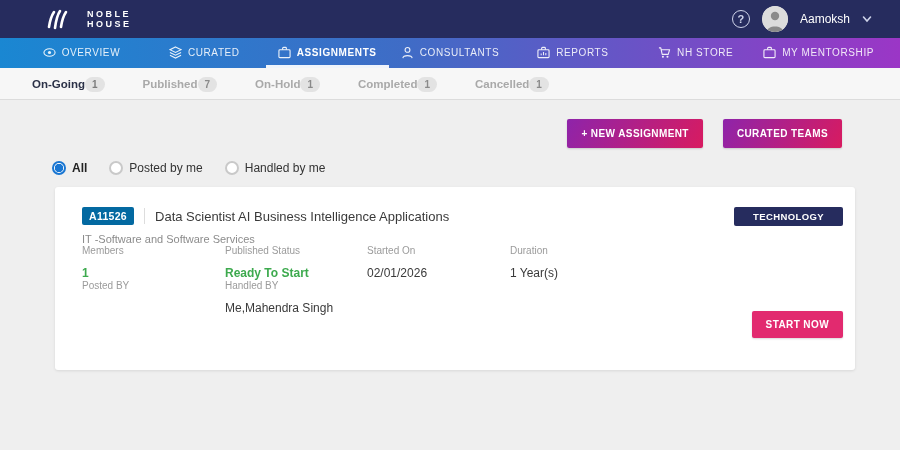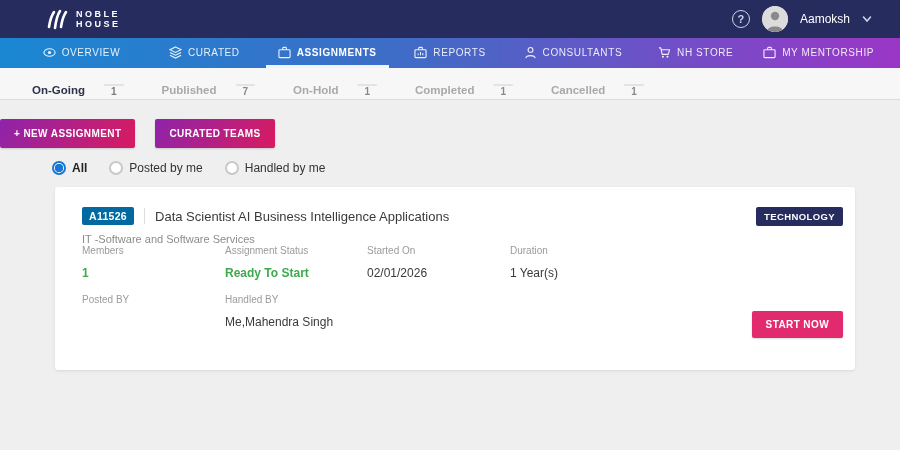--- a/index.html
+++ b/index.html
@@ -9,21 +9,21 @@
     background: #ffffff;
     overflow: hidden;
   }
   .app { width: 900px; height: 450px; display: flex; flex-direction: column; background:#efefef; }
 
   
   .topbar {
     height: 38px; background: #262c5e; display: flex; align-items: center;
     padding: 0 28px 0 45px; flex-shrink: 0;
   }
-  .logo { display: flex; align-items: center; gap: 5px; }
+  .logo { display: flex; align-items: center; gap: 16px; }
   .logo-mark { width: 26px; height: 24px; }
   .logo-text { color: #fff; font-size: 9px; font-weight: bold; letter-spacing: 2.5px; line-height: 1.15; }
   .topbar-right { margin-left: auto; display: flex; align-items: center; gap: 12px; }
   .help-icon {
     width: 18px; height: 18px; border: 1.5px solid #cfd4ea; border-radius: 50%;
     color: #cfd4ea; font-size: 11px; font-weight: bold; display: flex; align-items: center; justify-content: center;
     cursor: pointer;
   }
   .avatar {
     width: 26px; height: 26px; border-radius: 50%; background: #e8e8e8; overflow: hidden;
@@ -45,34 +45,34 @@
   }
   .nav-item svg { opacity: 0.9; }
   .nav-item.active { color: #ffffff; font-weight: bold; border-bottom-color: rgba(255,255,255,0.92); }
 
   
   .tabbar {
     height: 32px; flex-shrink: 0; background: #f7f7f7; border-bottom: 1px solid #dcdcdc;
     display: flex; align-items: stretch; padding: 0 30px; gap: 34px;
   }
   .tab {
-    display: flex; gap: 19px; font-size: 11.5px; font-weight: bold;
+    display: flex; align-items: center; gap: 0; font-size: 11.5px; font-weight: bold;
     color: #a9a9a9; cursor: pointer; border-bottom: 2px solid transparent; padding: 16px 2px;
   }
   .tab .count {
     background: #e3e3e3; color: #8a8a8a; border-radius: 8px; font-size: 10px; font-weight: bold;
     padding: 1px 7px; line-height: 1.3;
   }
   .tab.active { color: #2b3147; border-bottom-color: #4a4f5e; }
   .tab.active .count { background: #e3e3e3; color: #7c7c7c; }
 
   
   .content { flex: 1; background: #efefef; position: relative; }
 
-  .actions { display: flex; gap: 20px; padding: 19px 58px 0 0; }
+  .actions { display: flex; justify-content: flex-end; gap: 20px; padding: 19px 58px 0 0; }
   .grad-btn {
     background: linear-gradient(120deg, #8e24aa 0%, #d81b60 100%);
     color: #fff; border: none; font-family: inherit; font-size: 10px; font-weight: bold;
     letter-spacing: 0.4px; padding: 9px 14px; cursor: pointer; border-radius: 2px;
     box-shadow: 0 1px 2px rgba(0,0,0,0.15);
   }
 
   .filters { display: flex; align-items: center; gap: 22px; margin: 13px 0 0 52px; }
   .radio-opt { display: flex; align-items: flex-end; gap: 6px; cursor: pointer; font-size: 12px; color: #333; }
   .radio-opt.selected { font-weight: bold; color: #222; }
@@ -90,31 +90,31 @@
   .card-head { display: flex; align-items: center; gap: 10px; }
   .id-badge {
     background: #0369a1; color: #fff; font-size: 10.5px; font-weight: bold;
     padding: 3px 7px; border-radius: 2px; letter-spacing: 0.3px;
   }
   .head-sep { width: 1px; height: 16px; background: #dddddd; }
   .card-title { font-size: 13px; color: #3a3a3a; }
   .industry-badge {
     position: absolute; top: 20px; right: 12px;
     background: #262c5e; color: #fff; font-size: 9.5px; font-weight: bold;
-    padding: 4px 8px; border-radius: 2px; letter-spacing: 0.4px;
+    padding: 4px 19px; border-radius: 2px; letter-spacing: 0.4px;
   }
   .card-sub { font-size: 11px; color: #8c8c8c; margin-top: 8px; }
 
   .fields-grid {
     display: grid; grid-template-columns: 143px 142px 143px auto;
   }
   .field .f-label { font-size: 10px; color: #9b9b9b; }
   .field .f-value { font-size: 12px; color: #3a3a3a; margin-top: 10px; }
   .field .f-value.green { color: #3daa4e; font-weight: bold; }
-  .fields-grid.row2 { margin-top: 14px; grid-template-columns: 143px auto; }
+  .fields-grid.row2 { grid-template-columns: 143px auto; }
 
   .start-btn {
     position: absolute; right: 12px; bottom: 32px;
     background: #e22a6f; color: #fff; border: none; font-family: inherit;
     font-size: 10px; font-weight: bold; letter-spacing: 0.4px; padding: 8px 14px;
     border-radius: 2px; cursor: pointer; box-shadow: 0 1px 2px rgba(0,0,0,0.15);
   }
 </style>
 </head>
 <body>
@@ -169,32 +169,32 @@
     </div>
     <div class="nav-item active">
       <svg width="13" height="13" viewBox="0 0 14 14">
         <rect x="1" y="4" width="12" height="8.5" rx="1" fill="none" stroke="#fff" stroke-width="1.2"></rect>
         <path d="M5 4 V2.5 A1 1 0 0 1 6 1.5 H8 A1 1 0 0 1 9 2.5 V4" fill="none" stroke="#fff" stroke-width="1.2"></path>
       </svg>
       <span>ASSIGNMENTS</span>
     </div>
     <div class="nav-item">
       <svg width="13" height="13" viewBox="0 0 14 14">
+        <circle cx="7" cy="4.2" r="2.6" fill="none" stroke="#fff" stroke-width="1.2"></circle>
+        <path d="M2 13 C2.5 9.5 11.5 9.5 12 13" fill="none" stroke="#fff" stroke-width="1.2"></path>
+      </svg>
+      <span>CONSULTANTS</span>
+    </div>
+    <div class="nav-item">
+      <svg width="13" height="13" viewBox="0 0 14 14">
         <rect x="1" y="4" width="12" height="8.5" rx="1" fill="none" stroke="#fff" stroke-width="1.2"></rect>
         <path d="M5 4 V2.5 A1 1 0 0 1 6 1.5 H8 A1 1 0 0 1 9 2.5 V4" fill="none" stroke="#fff" stroke-width="1.2"></path>
         <path d="M4.5 10 V8 M7 10 V6.5 M9.5 10 V7.5" stroke="#fff" stroke-width="1.1"></path>
       </svg>
       <span>REPORTS</span>
-    </div>
-    <div class="nav-item">
-      <svg width="13" height="13" viewBox="0 0 14 14">
-        <circle cx="7" cy="4.2" r="2.6" fill="none" stroke="#fff" stroke-width="1.2"></circle>
-        <path d="M2 13 C2.5 9.5 11.5 9.5 12 13" fill="none" stroke="#fff" stroke-width="1.2"></path>
-      </svg>
-      <span>CONSULTANTS</span>
     </div>
     <div class="nav-item">
       <svg width="13" height="13" viewBox="0 0 14 14">
         <path d="M1 2 H3 L4.5 9 H11 L12.5 4 H3.7" fill="none" stroke="#fff" stroke-width="1.2" stroke-linejoin="round"></path>
         <circle cx="5.3" cy="11.5" r="1.1" fill="#fff"></circle>
         <circle cx="10.2" cy="11.5" r="1.1" fill="#fff"></circle>
       </svg>
       <span>NH STORE</span>
     </div>
     <div class="nav-item">
@@ -259,21 +259,21 @@
       </div>
       <span class="industry-badge">TECHNOLOGY</span>
       <div class="card-sub">IT -Software and Software Services</div>
 
       <div class="fields-grid">
         <div class="field">
           <div class="f-label">Members</div>
           <div class="f-value green">1</div>
         </div>
         <div class="field">
-          <div class="f-label">Assignment Status</div>
+          <div class="f-label">Published Status</div>
           <div class="f-value green">Ready To Start</div>
         </div>
         <div class="field">
           <div class="f-label">Started On</div>
           <div class="f-value">02/01/2026</div>
         </div>
         <div class="field">
           <div class="f-label">Duration</div>
           <div class="f-value">1 Year(s)</div>
         </div>

